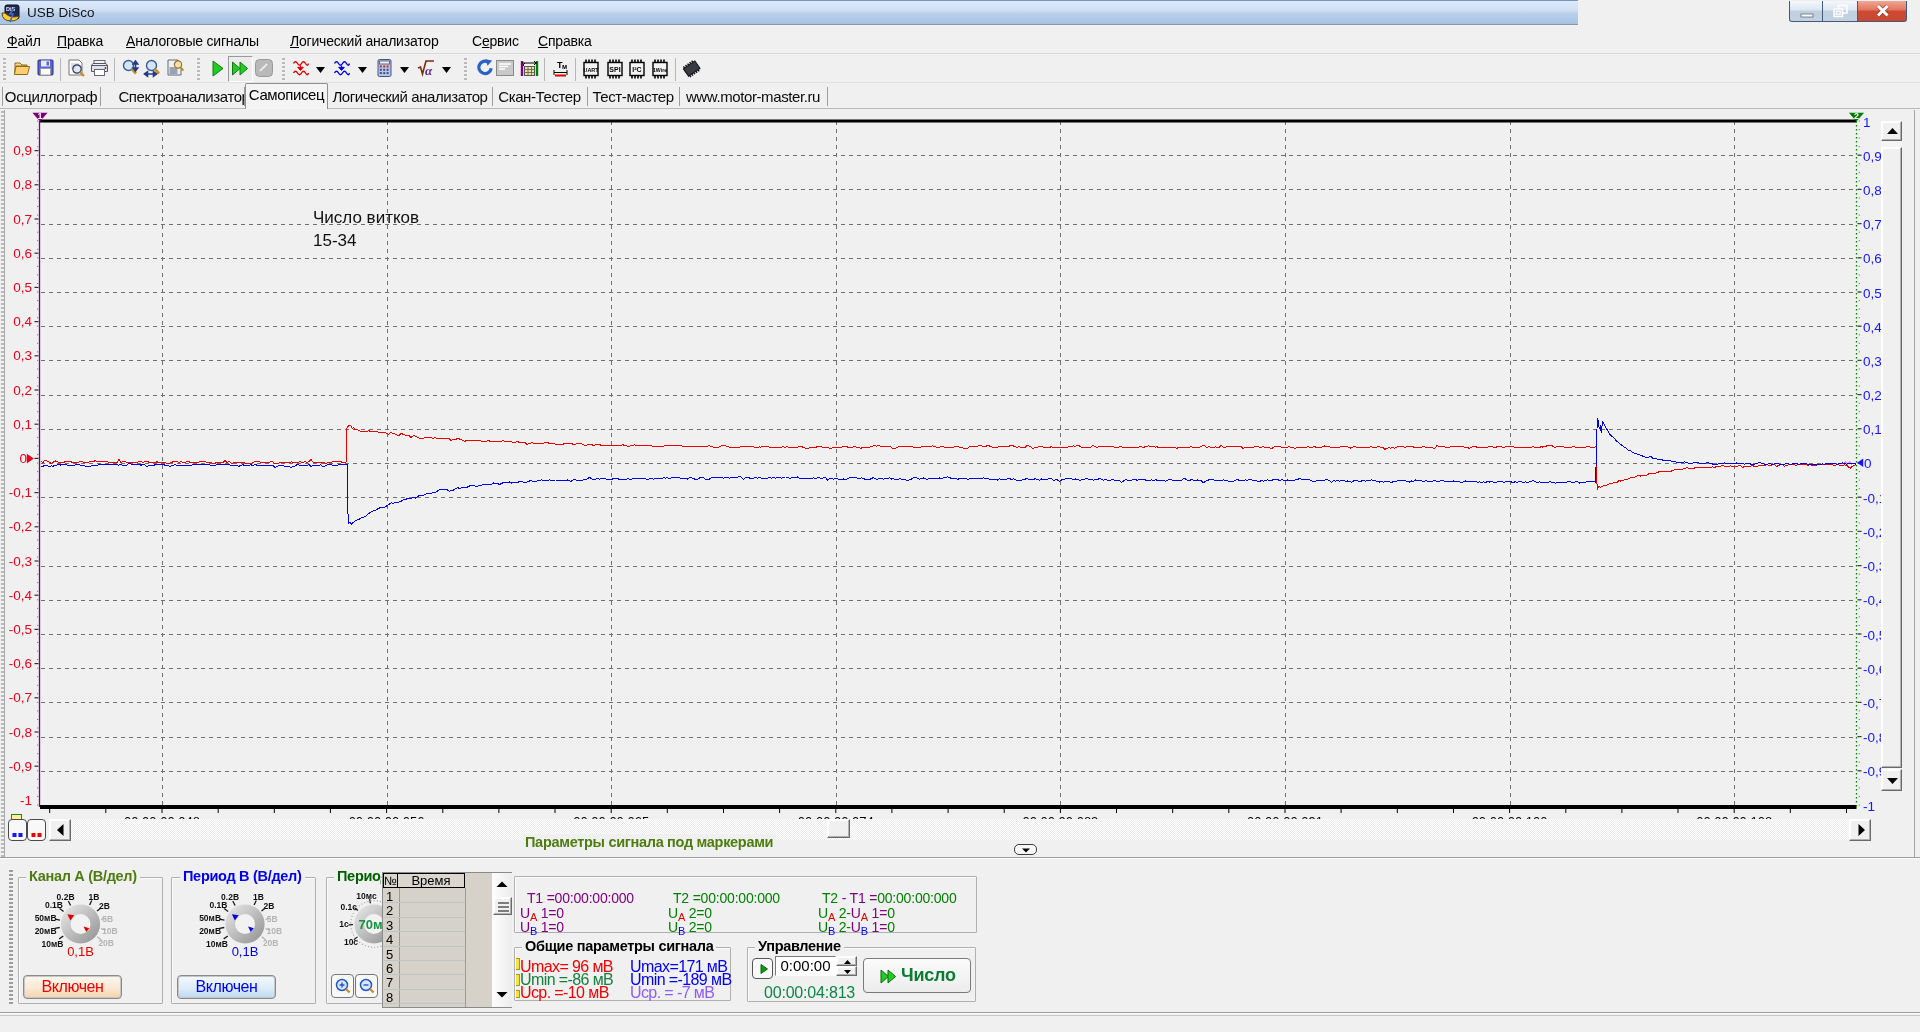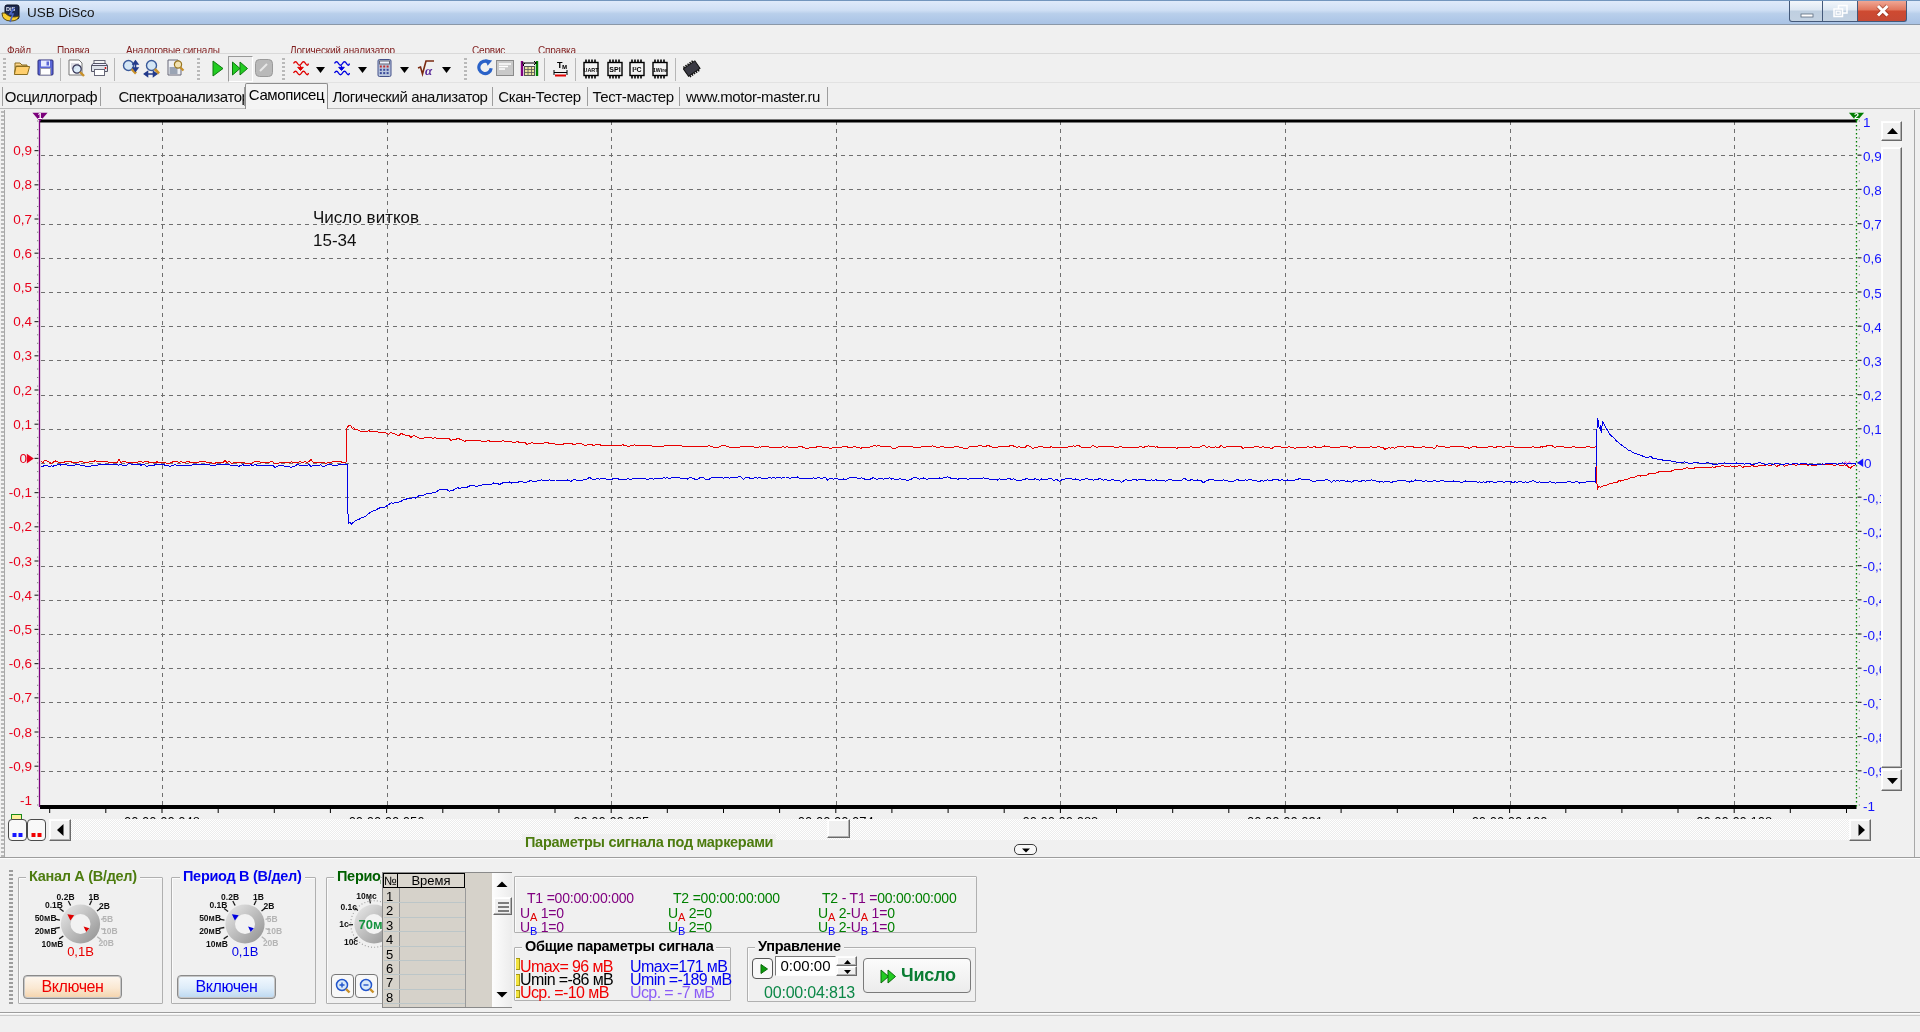--- a/index.html
+++ b/index.html
@@ -1,29 +1,29 @@
 <!DOCTYPE html>
 <html><head><meta charset="utf-8">
 <style>
 * { margin:0; padding:0; box-sizing:border-box; }
 html,body { width:1920px; height:1032px; overflow:hidden; background:#f0f0f0;
   font-family:"Liberation Sans",sans-serif; -webkit-font-smoothing:antialiased; }
 .abs { position:absolute; }
-#titlebar { position:absolute; left:0; top:0; width:1920px; height:25px; border-bottom:1px solid #8a98a8;
+#titlebar { position:absolute; left:0; top:0; width:1578px; height:25px; border-bottom:1px solid #8a98a8;
   background:linear-gradient(180deg,#dfeafa 0%,#cfdff4 40%,#b9cfeb 55%,#a9c3e5 100%);
   border-top:1px solid #7396bd; }
 #titlebar .ttl { position:absolute; left:27px; top:4px; font-size:13.5px; color:#151515; }
 .wbtn { position:absolute; top:0; height:21px; border:1px solid #44597a; border-top:none;
   background:linear-gradient(180deg,#f3f7fb 0%,#dde7f2 45%,#bfcfe0 50%,#c3d2e2 100%); }
 #btnmin { left:1789px; width:34px; border-bottom-left-radius:3px; }
 #btnmax { left:1823px; width:34px; border-left:none; border-right:none; }
 #btnclose { left:1857px; width:50px; border-bottom-right-radius:3px;
   background:linear-gradient(180deg,#f0a794 0%,#e1755c 45%,#ce4a31 50%,#c64934 100%); }
 #menubar { position:absolute; left:0; top:26px; width:1920px; height:27px; background:#f0f0f0; }
-#menubar span { position:absolute; top:19px; font-size:10px; color:#7f1d1d; letter-spacing:-0.2px; }
+#menubar span { position:absolute; top:7px; font-size:14px; color:#000000; letter-spacing:-0.2px; }
 #menubar u { text-decoration:underline; }
 #toolbar { position:absolute; left:0; top:53px; width:1920px; height:30px; background:#f0f0f0;
   border-top:1px solid #d9d9d9; border-bottom:1px solid #e2e2e2; }
 .tbi { position:absolute; }
 .tsep { position:absolute; top:4px; width:1px; height:23px; background:#b6b6b6; }
 .grip { position:absolute; width:3px; background-image:repeating-linear-gradient(180deg,#b9b9b9 0 2px,#f2f2f2 2px 4px); }
 .pressed { position:absolute; border:1px solid; border-color:#9a9a9a #fff #fff #9a9a9a; background:#ececec; }
 #tabbar { position:absolute; left:0; top:83px; width:1920px; height:25px; background:#f0f0f0; }
 .tab { position:absolute; top:5px; height:20px; font-size:15px; letter-spacing:-0.4px; color:#0a0a0a;
   text-align:center; line-height:18px; }
@@ -629,21 +629,21 @@
 <div class="t14" style="left:520px;top:904.5px;color:#800080">U<sub style="color:#e00000">A</sub> 1=<span>0</span></div>
 <div class="t14" style="left:520px;top:918.5px;color:#800080">U<sub style="color:#0000ff">B</sub> 1=<span>0</span></div>
 <div class="t14" style="left:668px;top:904.5px;color:#008000">U<sub style="color:#e00000">A</sub> 2=0</div>
 <div class="t14" style="left:668px;top:918.5px;color:#008000">U<sub style="color:#0000ff">B</sub> 2=0</div>
 <div class="t14" style="left:818px;top:904.5px;color:#008000">U<sub style="color:#e00000">A</sub> 2-<span style="color:#800080">U<sub style="color:#e00000">A</sub> 1=</span>0</div>
 <div class="t14" style="left:818px;top:918.5px;color:#008000">U<sub style="color:#0000ff">B</sub> 2-<span style="color:#800080">U<sub style="color:#0000ff">B</sub> 1=</span>0</div>
 
 <div class="gbox" style="left:514px;top:947px;width:217px;height:54px"></div>
 <div class="gtitle" style="left:522px;top:938px;color:#000">Общие параметры сигнала</div>
 <div class="t16" style="left:520px;top:958px;color:#f00000">Umax= 96 мВ</div>
-<div class="t16" style="left:520px;top:971px;color:#000000">Umin =-86 мВ</div>
+<div class="t16" style="left:520px;top:971px;color:#15803d">Umin =-86 мВ</div>
 <div class="t16" style="left:520px;top:984px;color:#f00000">Uср. =-10 мВ</div>
 <div class="t16" style="left:630px;top:958px;color:#0000f0">Umax=171 мВ</div>
 <div class="t16" style="left:630px;top:971px;color:#0000f0">Umin =-189 мВ</div>
 <div class="t16" style="left:630px;top:984px;color:#8b5cf6">Uср. = -7 мВ</div>
 
 <div class="gbox" style="left:747px;top:947px;width:229px;height:55px"></div>
 <div class="gtitle" style="left:755px;top:938px;color:#000">Управление</div>
 <div class="rbtn" style="left:752px;top:958px;width:21px;height:21px;border-color:#555">
     <svg class="glyph">
       <polygon points="8,5.5 14.5,10 8,14.5" fill="#0c9a0c" stroke="#0a6a0a"></polygon>

